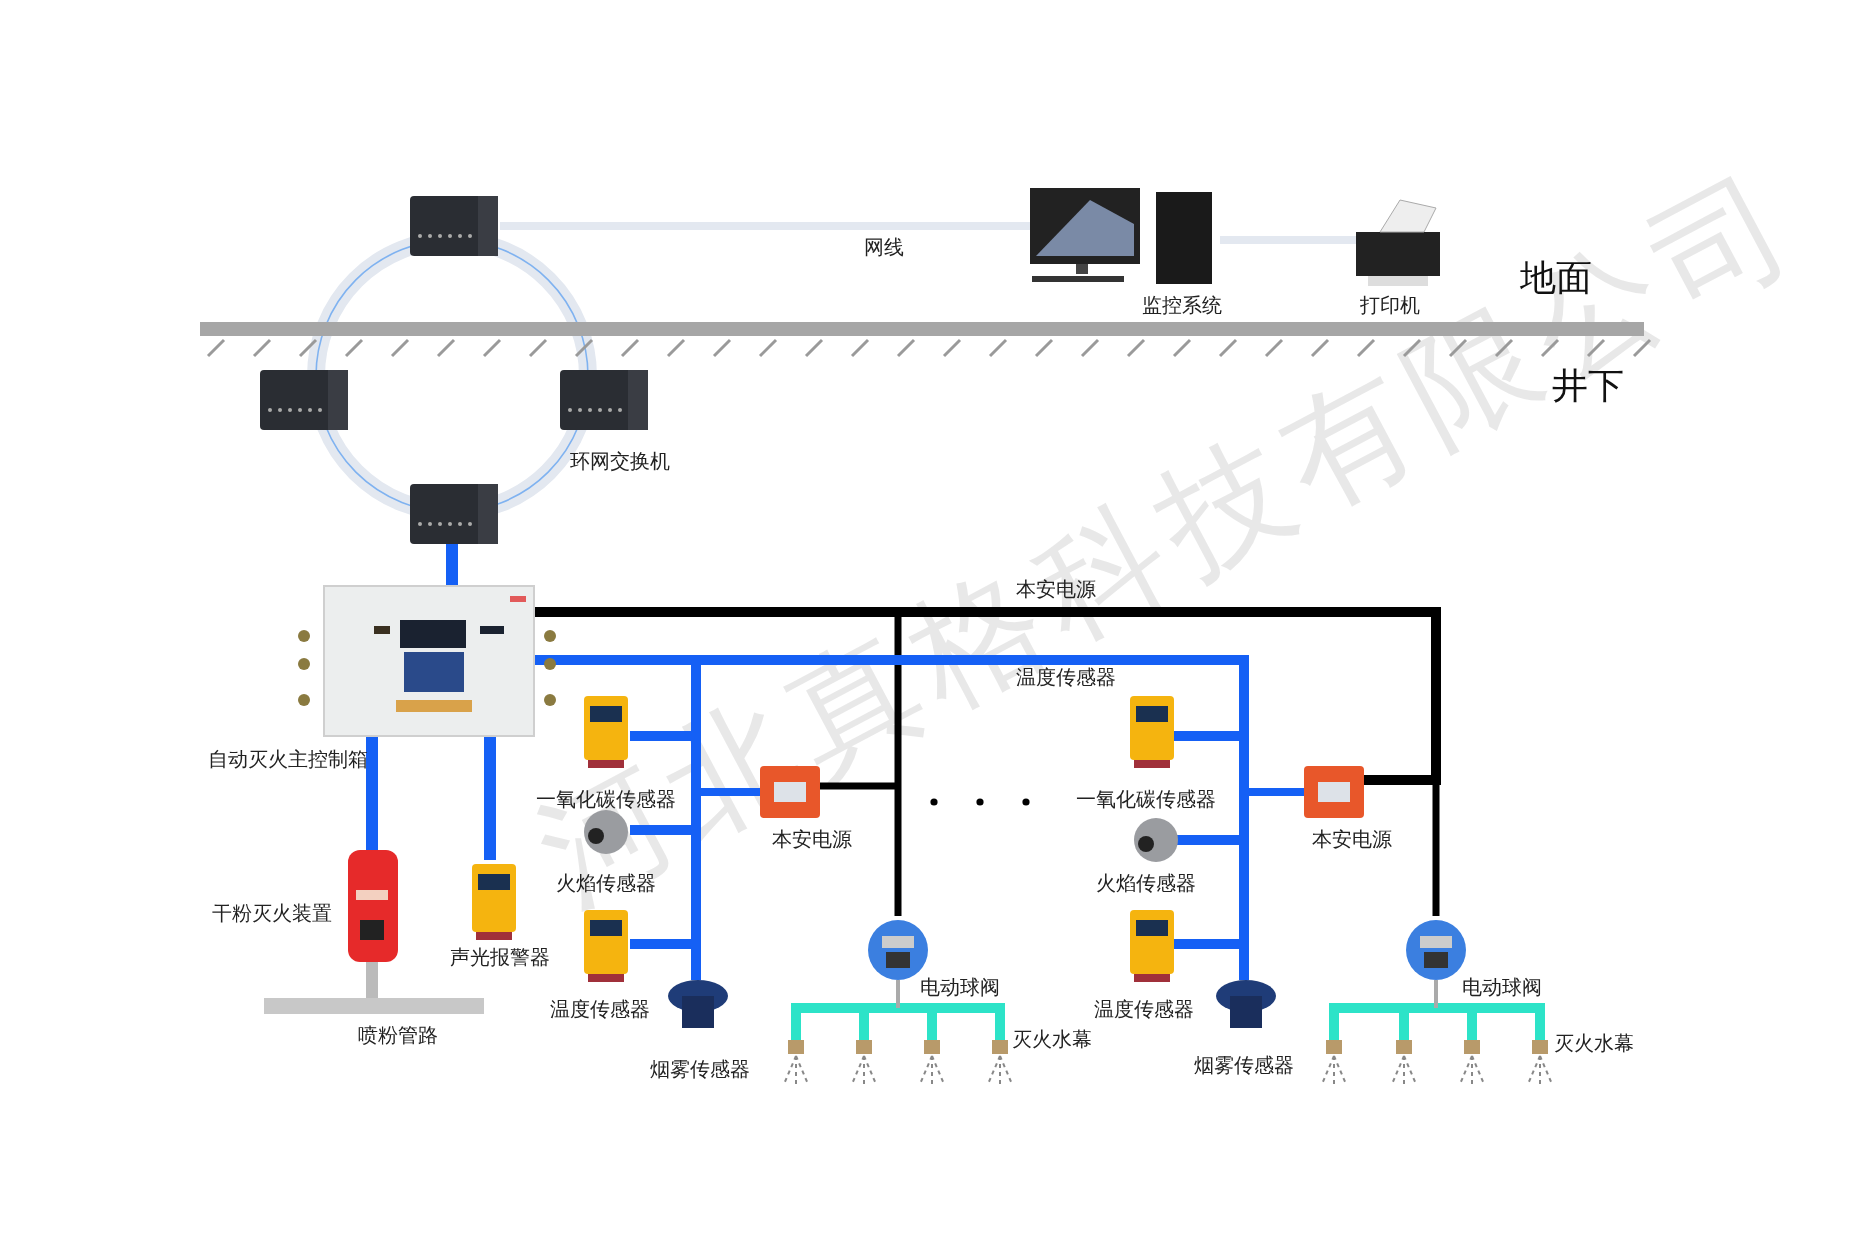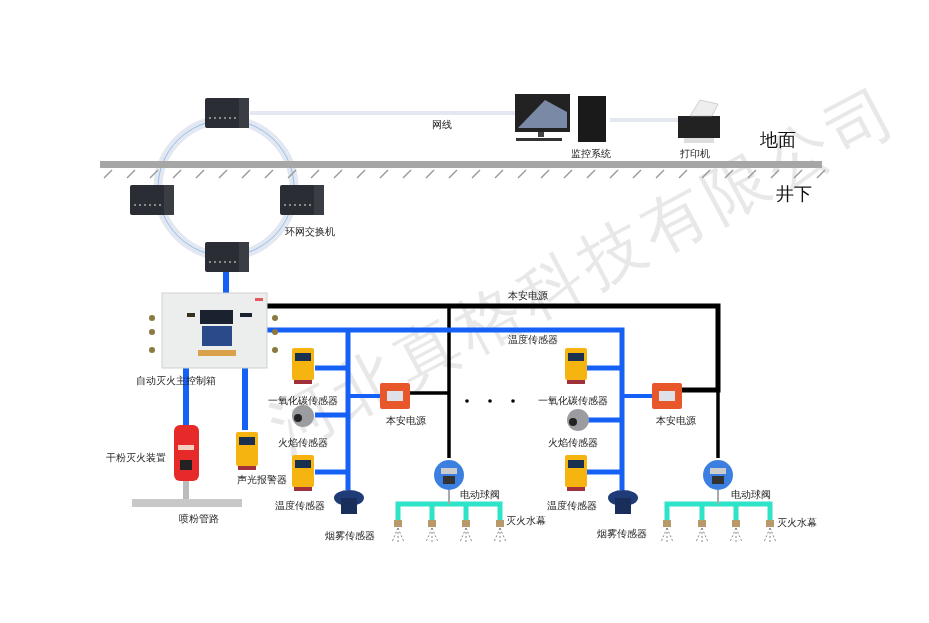--- a/index.html
+++ b/index.html
@@ -290,24 +290,24 @@
 </svg>
 
 <div class="lbl big" style="left:760px;top:134px;">地面</div>
 <div class="lbl big" style="left:776px;top:188px;">井下</div>
 <div class="lbl" style="left:387px;top:119px;margin-left:45px;">网线</div>
 <div class="lbl" style="left:548px;top:148px;margin-left:23px;">监控系统</div>
 <div class="lbl" style="left:680px;top:148px;">打印机</div>
 <div class="lbl" style="left:285px;top:226px;">环网交换机</div>
 <div class="lbl" style="left:508px;top:290px;">本安电源</div>
 <div class="lbl" style="left:508px;top:334px;">温度传感器</div>
-<div class="lbl" style="left:104px;top:375px;margin-left:32px;">自动灭火主控制箱</div>
+<div class="lbl" style="left:104px;top:375px;">自动灭火主控制箱</div>
 <div class="lbl" style="left:106px;top:453px;font-family:Liberation Mono, monospace;">干粉灭火装置</div>
 <div class="lbl" style="left:179px;top:513px;">喷粉管路</div>
-<div class="lbl" style="left:225px;top:474px;margin-left:12px;">声光报警器</div>
+<div class="lbl" style="left:225px;top:474px;">声光报警器</div>
 
 <div class="lbl" style="left:268px;top:395px;">一氧化碳传感器</div>
 <div class="lbl" style="left:278px;top:437px;">火焰传感器</div>
 <div class="lbl" style="left:275px;top:500px;">温度传感器</div>
 <div class="lbl" style="left:325px;top:530px;">烟雾传感器</div>
 <div class="lbl" style="left:386px;top:415px;">本安电源</div>
 <div class="lbl" style="left:460px;top:489px;">电动球阀</div>
 <div class="lbl" style="left:506px;top:515px;">灭火水幕</div>
 
 <div class="lbl" style="left:538px;top:395px;">一氧化碳传感器</div>

